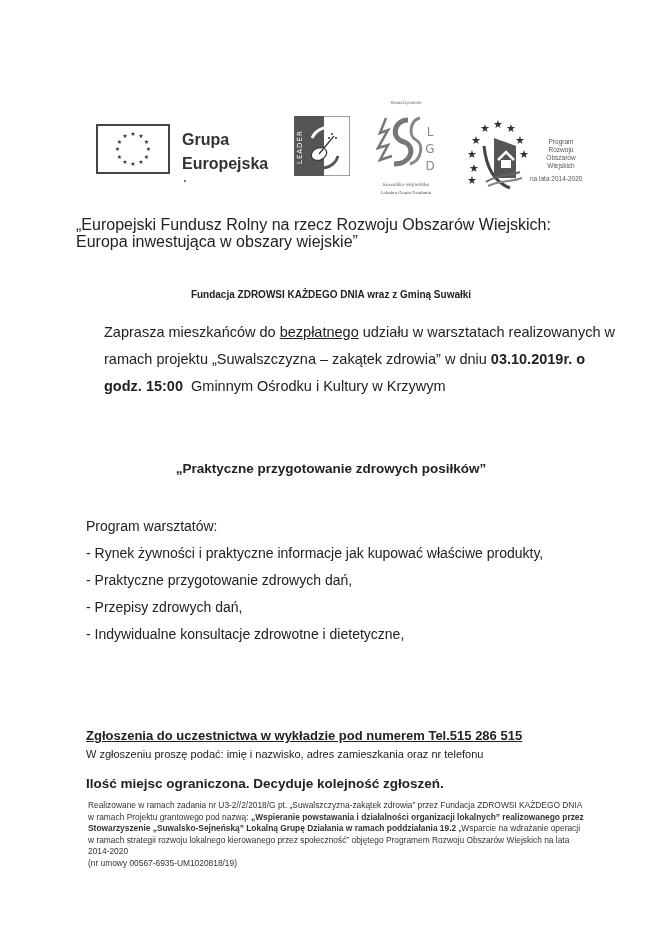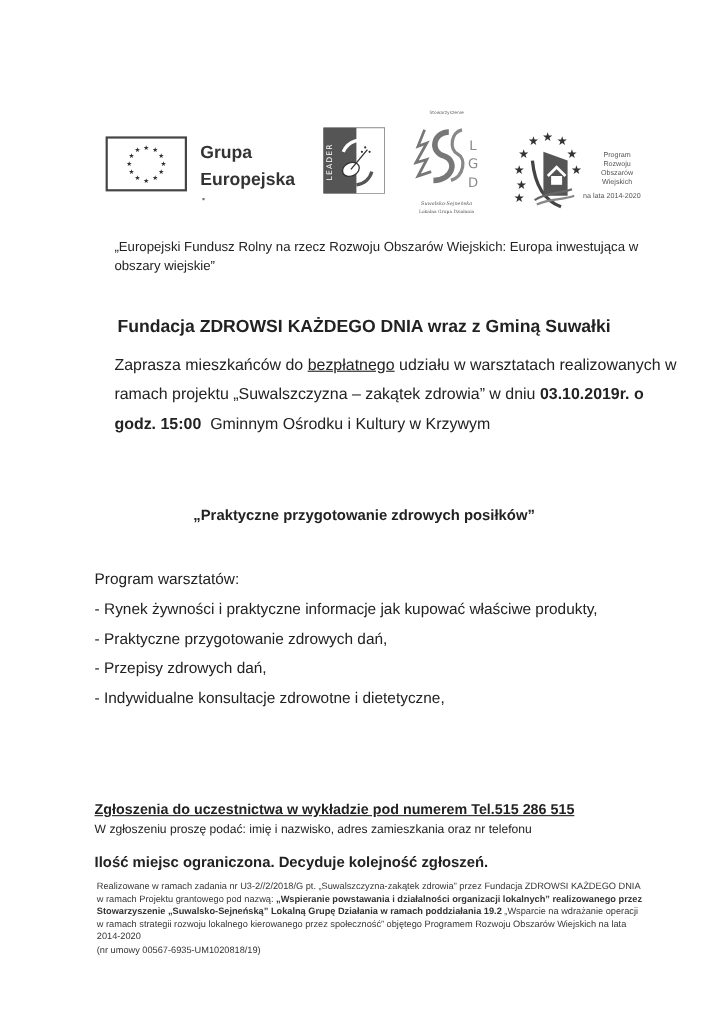--- a/index.html
+++ b/index.html
@@ -22,25 +22,25 @@
   .eu-dot { left: 184px; top: 180px; width: 2px; height: 2px; background: #777; }
   .leader { left: 294px; top: 116px; width: 56px; height: 60px; }
   .lgd { left: 376px; top: 98px; width: 60px; height: 108px; }
   .prow-emblem { left: 464px; top: 116px; width: 68px; height: 76px; }
   .prow-text {
     left: 535px; top: 138px; font-size: 6.5px; line-height: 8px; color: #555; text-align: center; width: 52px;
   }
   .prow-years { left: 530px; top: 175px; font-size: 6.5px; color: #555; white-space: nowrap; }
 
   .fund-line {
-    left: 104px; top: 216px; width: 500px; font-size: 12px; line-height: 17px;
+    left: 76px; top: 216px; width: 500px; font-size: 16px; line-height: 17px;
   }
 
   .org-title {
-    left: 0; width: 662px; top: 289px; text-align: center; font-weight: bold; font-size: 16px;
+    left: 0; width: 662px; top: 289px; text-align: center; font-weight: bold; font-size: 10px;
   }
   .invite {
     left: 104px; top: 319px; width: 520px; font-size: 14.5px; line-height: 27px;
   }
   .invite u { text-decoration: underline; }
   .invite b { font-weight: bold; }
 
   .workshop-title {
     left: 0; width: 662px; top: 461px; text-align: center; font-weight: bold; font-size: 13.5px;
   }

